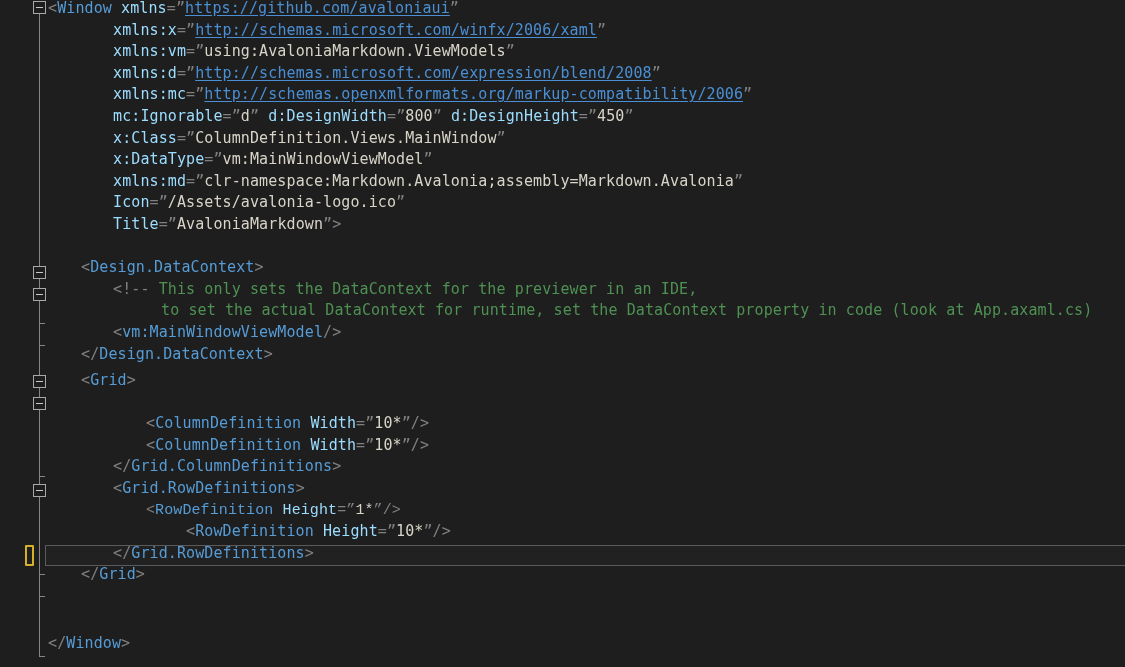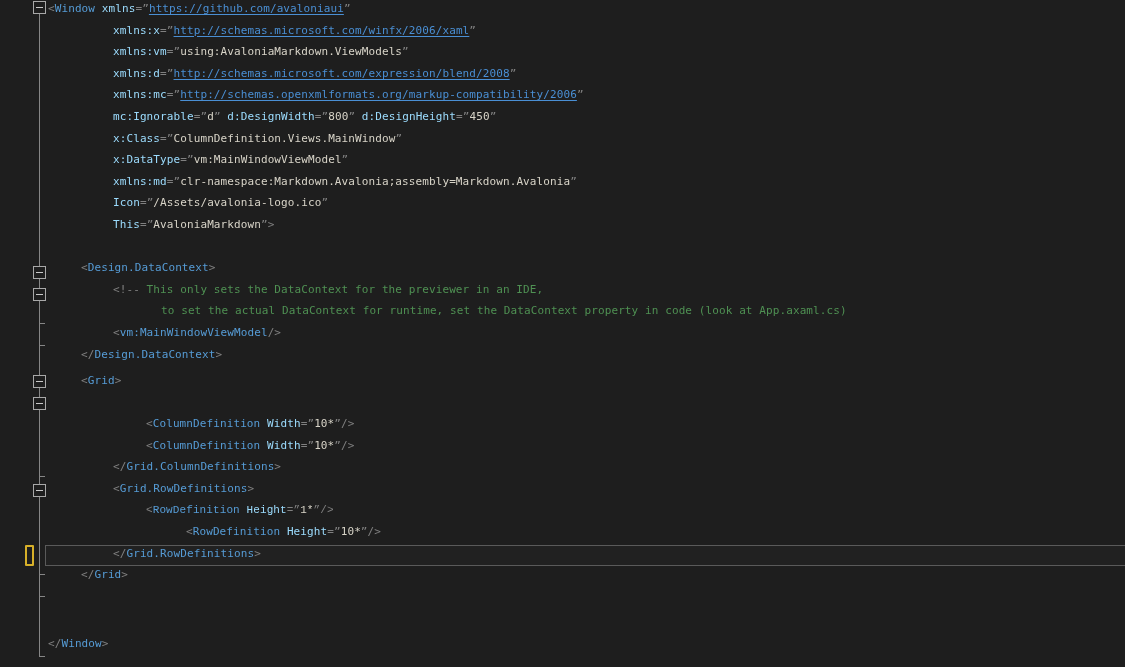--- a/index.html
+++ b/index.html
@@ -98,21 +98,21 @@
   }
 
   
   #code-layer {
     position: absolute;
     left: 0;
     top: 0;
     width: 1125px;
     height: 554px;
     z-index: 4;
-    font-size: 11px;
+    font-size: 15px;
     line-height: 21.6px;
     white-space: pre;
     letter-spacing: 0.1px;
   }
   .code-line {
     position: absolute;
     left: 0;
     height: 21.6px;
     white-space: pre;
   }
@@ -198,21 +198,21 @@
     
     <div class="code-line" style="top:149.2px; left:113px;"><span class="t-attr">x:DataType</span><span class="t-punc">=</span><span class="t-quote">”</span><span class="t-val">vm:MainWindowViewModel</span><span class="t-quote">”</span></div>
 
     
     <div class="code-line" style="top:170.8px; left:113px;"><span class="t-attr">xmlns:md</span><span class="t-punc">=</span><span class="t-quote">”</span><span class="t-val">clr-namespace:Markdown.Avalonia;assembly=Markdown.Avalonia</span><span class="t-quote">”</span></div>
 
     
     <div class="code-line" style="top:192.4px; left:113px;"><span class="t-attr">Icon</span><span class="t-punc">=</span><span class="t-quote">”</span><span class="t-val">/Assets/avalonia-logo.ico</span><span class="t-quote">”</span></div>
 
     
-    <div class="code-line" style="top:214px; left:113px;"><span class="t-attr">This</span><span class="t-punc">=</span><span class="t-quote">”</span><span class="t-val">AvaloniaMarkdown</span><span class="t-quote">”</span><span class="t-punc">&gt;</span></div>
+    <div class="code-line" style="top:214px; left:113px;"><span class="t-attr">Title</span><span class="t-punc">=</span><span class="t-quote">”</span><span class="t-val">AvaloniaMarkdown</span><span class="t-quote">”</span><span class="t-punc">&gt;</span></div>
 
     
     <div class="code-line" style="top:257.2px; left:81px;"><span class="t-punc">&lt;</span><span class="t-tag">Design.DataContext</span><span class="t-punc">&gt;</span></div>
 
     
     <div class="code-line" style="top:278.8px; left:113px;"><span class="t-commark">&lt;!--</span><span class="t-comment"> This only sets the DataContext for the previewer in an IDE,</span></div>
 
     
     <div class="code-line" style="top:300.4px; left:161px;"><span class="t-comment">to set the actual DataContext for runtime, set the DataContext property in code (look at App.axaml.cs)</span><span class="t-commark"> </span></div>
 

